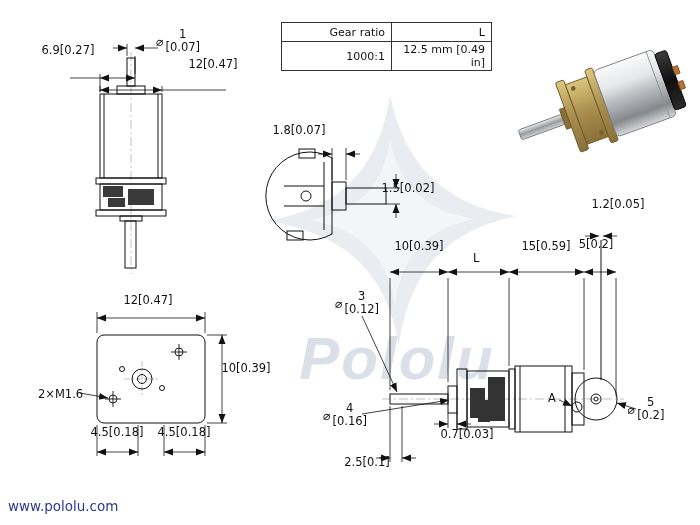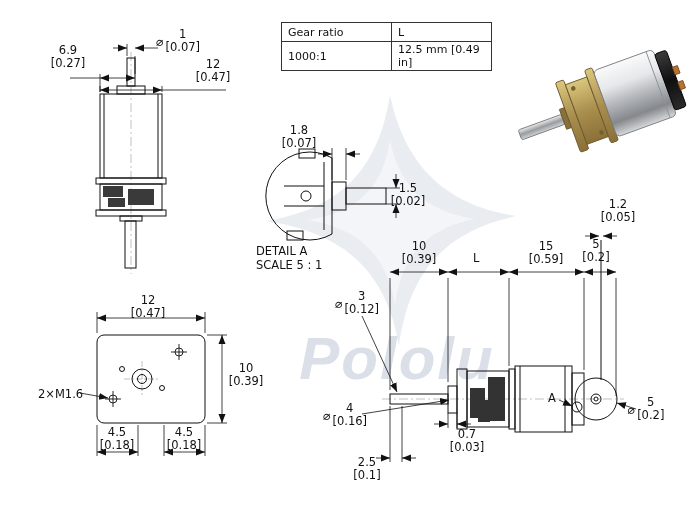--- a/index.html
+++ b/index.html
@@ -2,32 +2,32 @@
 <html><head>
 <meta charset="utf-8">
 <style>
   *{margin:0;padding:0;box-sizing:border-box}
   html,body{width:700px;height:525px;background:#fff;overflow:hidden}
   body{font-family:"DejaVu Sans",sans-serif;color:#111;position:relative}
   .page{position:absolute;left:0;top:0;width:700px;height:525px;background:#ffffff}
   .layer{position:absolute;left:0;top:0;width:700px;height:525px;pointer-events:none}
 
   
-  .dim{position:absolute;transform:translateX(-50%);display:flex;flex-direction:column;
+  .dim{position:absolute;transform:translateX(-50%);display:flex;
        align-items:center;font-size:11.5px;line-height:13px;white-space:nowrap;color:#111;z-index:5}
   .dim.row{flex-direction:row;gap:2px;align-items:center}
   .dim .stack{display:flex;flex-direction:column;align-items:center}
   .dim .sym{font-size:12.5px}
   .single{position:absolute;font-size:11.5px;line-height:13px;white-space:nowrap;color:#111;z-index:5}
   .caption{position:absolute;font-size:11.5px;line-height:14px;color:#111;z-index:5}
 
   
   .ratio-table{position:absolute;left:281px;top:22px;border-collapse:collapse;
                font-size:11px;color:#111;z-index:5;background:#fff}
-  .ratio-table th,.ratio-table td{border:1px solid #333;font-weight:400;text-align:left;
+  .ratio-table th,.ratio-table td{border:1px solid #333;font-weight:400;text-align:right;
                height:19px;padding:1px 6px}
   .ratio-table .c1{width:110px}
   .ratio-table .c2{width:100px}
 
   
   .watermark-text{position:absolute;left:397px;top:324px;transform:translateX(-50%);
         font-family:Liberation Sans, sans-serif;font-style:italic;font-weight:700;font-size:60px;
         color:#dadfe8;letter-spacing:2px;z-index:1;user-select:none}
 
   .site{position:absolute;left:8px;top:498px;font-size:13.5px;color:#2b3990;z-index:5}
@@ -281,24 +281,20 @@
   </div>
 
   <div class="dim" style="left:299px;top:124px">
     <span>1.8</span>
       <span>[0.07]</span>
   </div>
   <div class="dim" style="left:408px;top:182px">
     <span>1.5</span>
       <span>[0.02]</span>
   </div>
-  <div class="caption" style="left:256px;top:244px">
-    <div>DETAIL A</div>
-    <div>SCALE 5 : 1</div>
-  </div>
 
   <div class="dim" style="left:419px;top:240px">
     <span>10</span>
       <span>[0.39]</span>
   </div>
   <div class="single" style="left:473px;top:252px">L</div>
   <div class="dim" style="left:546px;top:240px">
     <span>15</span>
       <span>[0.59]</span>
   </div>
@@ -352,14 +348,15 @@
   <div class="single" style="left:38px;top:388px">2×M1.6</div>
   <div class="dim" style="left:117px;top:426px">
     <span>4.5</span>
       <span>[0.18]</span>
   </div>
   <div class="dim" style="left:184px;top:426px">
     <span>4.5</span>
       <span>[0.18]</span>
   </div>
 
+  <div class="site">www.pololu.com</div>
 
 </div>
 
 </body></html>

